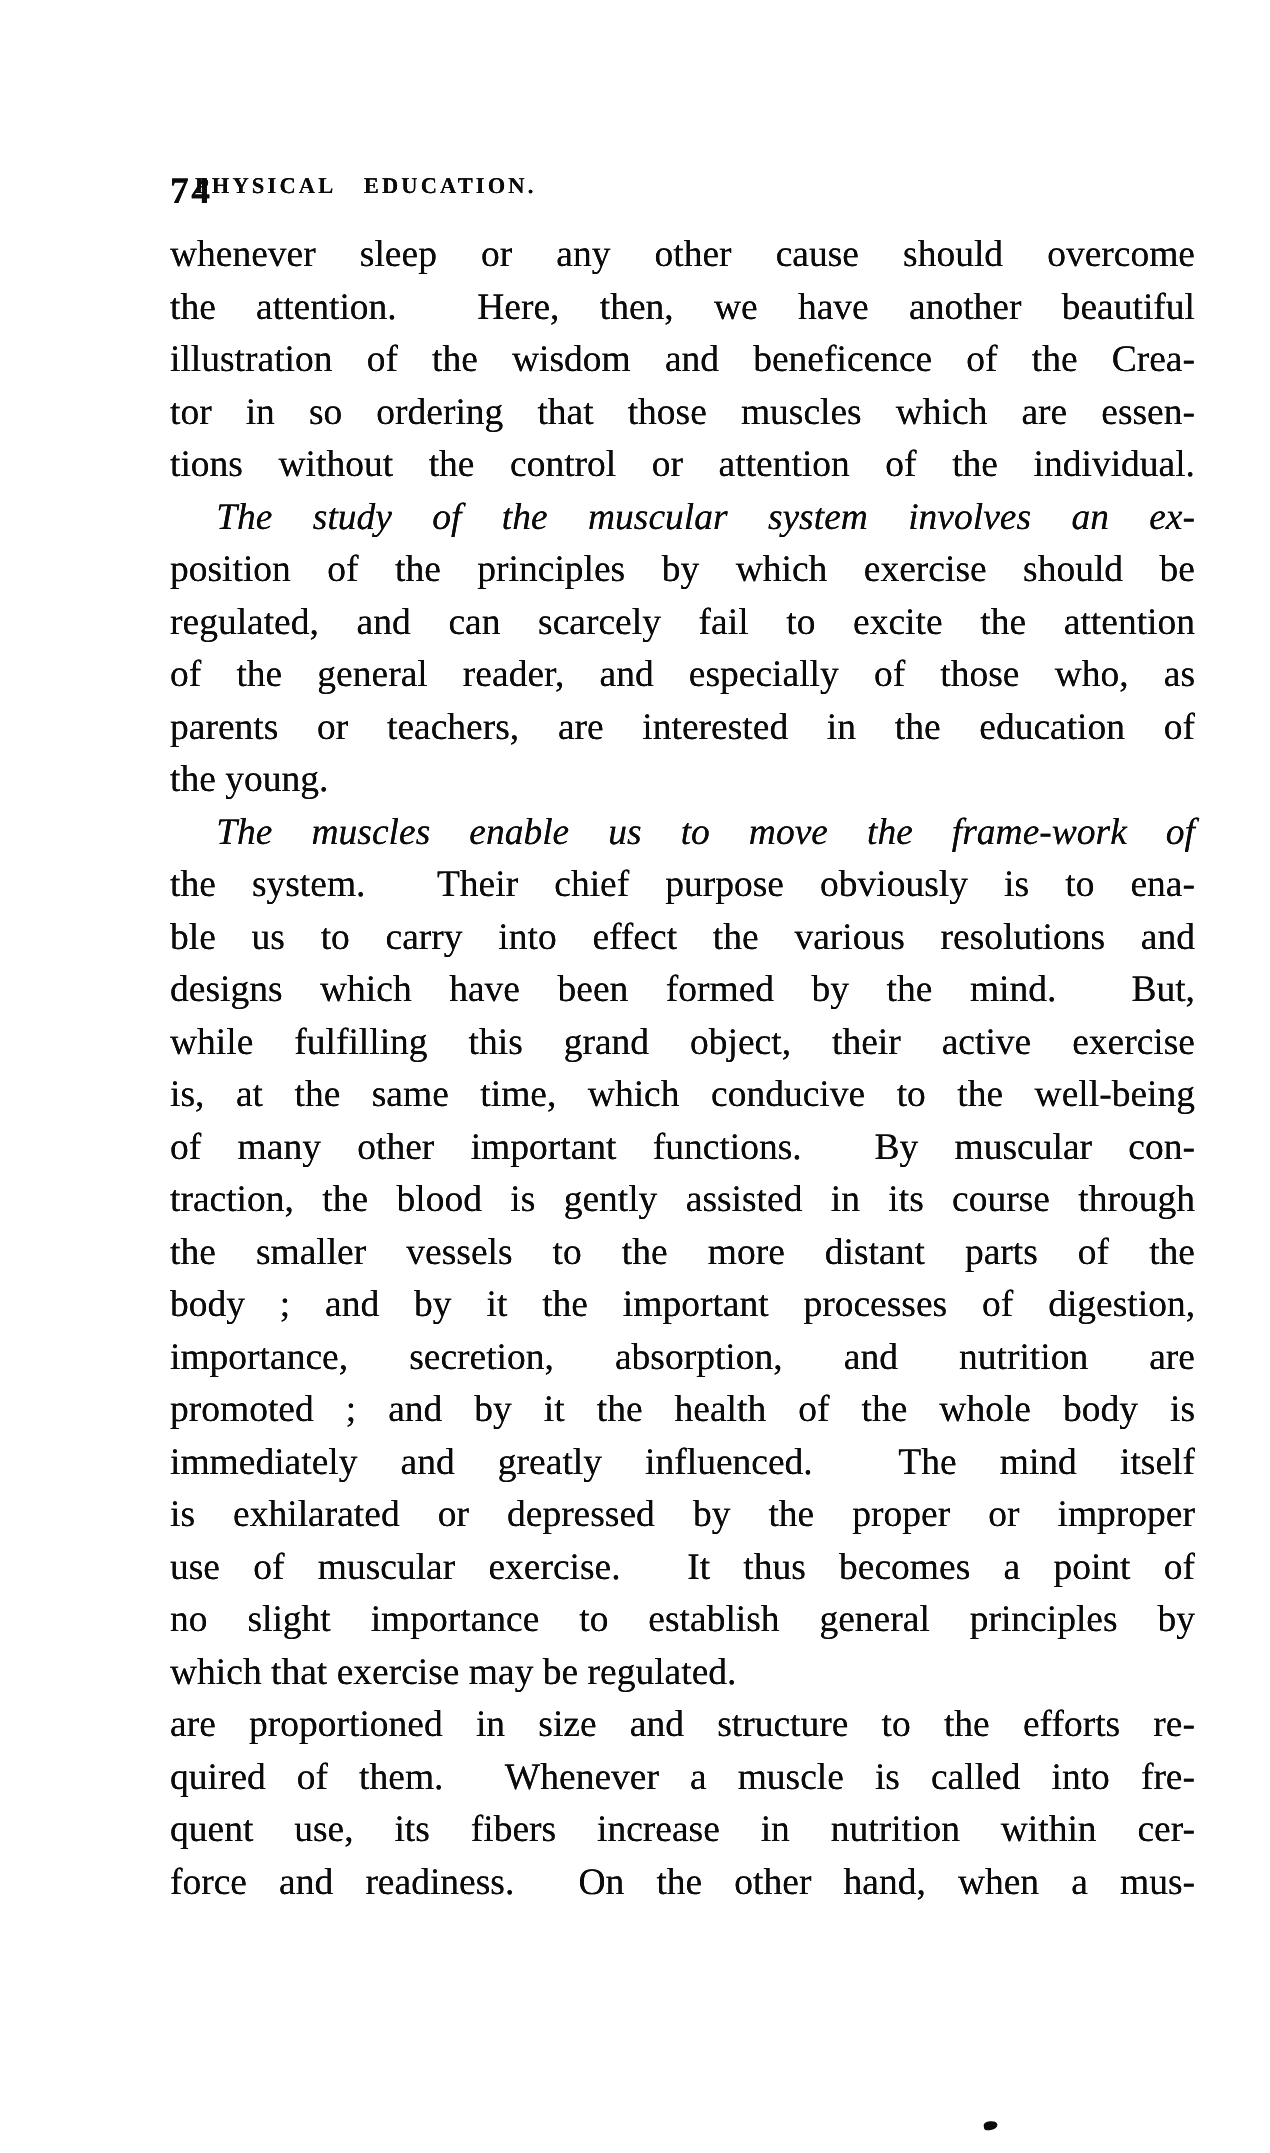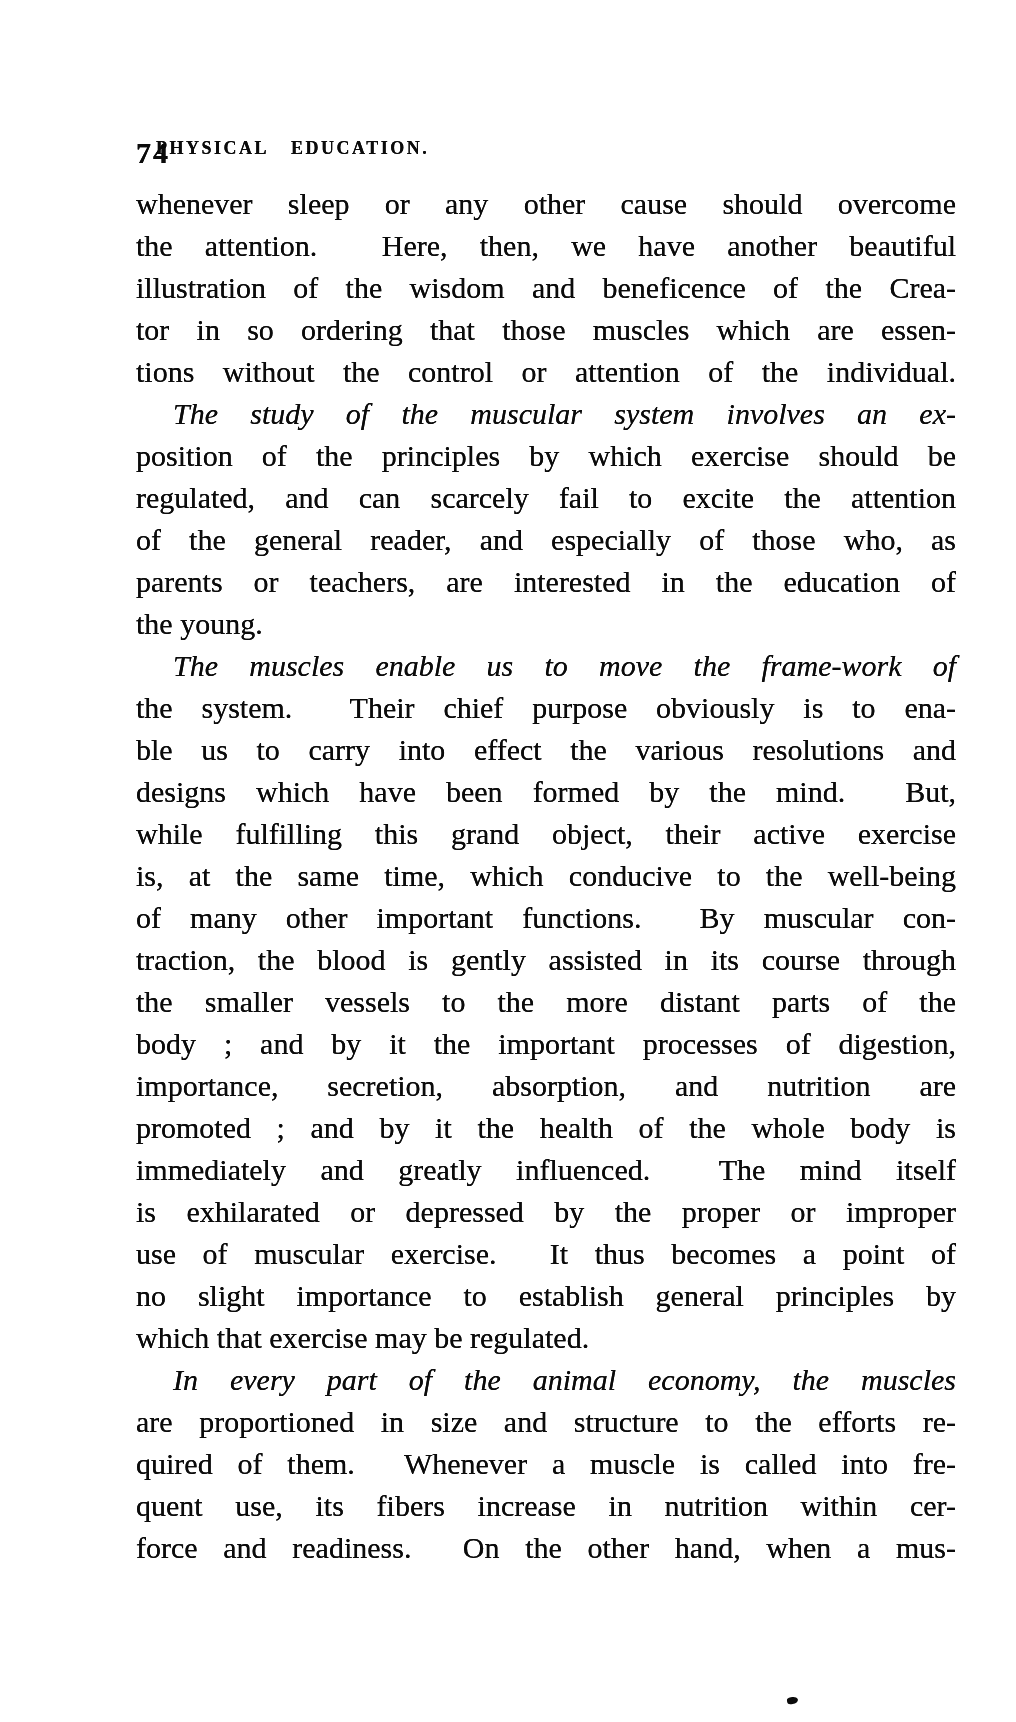--- a/index.html
+++ b/index.html
@@ -111,21 +111,20 @@
       <div class="line">traction, the blood is gently assisted in its course through</div>
       <div class="line">the smaller vessels to the more distant parts of the</div>
       <div class="line">body ; and by it the important processes of digestion,</div>
       <div class="line">importance, secretion, absorption, and nutrition are</div>
       <div class="line">promoted ; and by it the health of the whole body is</div>
       <div class="line">immediately and greatly influenced.  The mind itself</div>
       <div class="line">is exhilarated or depressed by the proper or improper</div>
       <div class="line">use of muscular exercise.  It thus becomes a point of</div>
       <div class="line">no slight importance to establish general principles by</div>
       <div class="line endline">which that exercise may be regulated.</div>
-      <div class="line indent">In every part of the animal economy, the muscles</div>
       <div class="line">are proportioned in size and structure to the efforts re-</div>
       <div class="line">quired of them.  Whenever a muscle is called into fre-</div>
       <div class="line">quent use, its fibers increase in nutrition within cer-</div>
       <div class="line">force and readiness.  On the other hand, when a mus-</div>
     </div>
 
   <div class="speck"></div>
 </div>
 
 </body></html>

